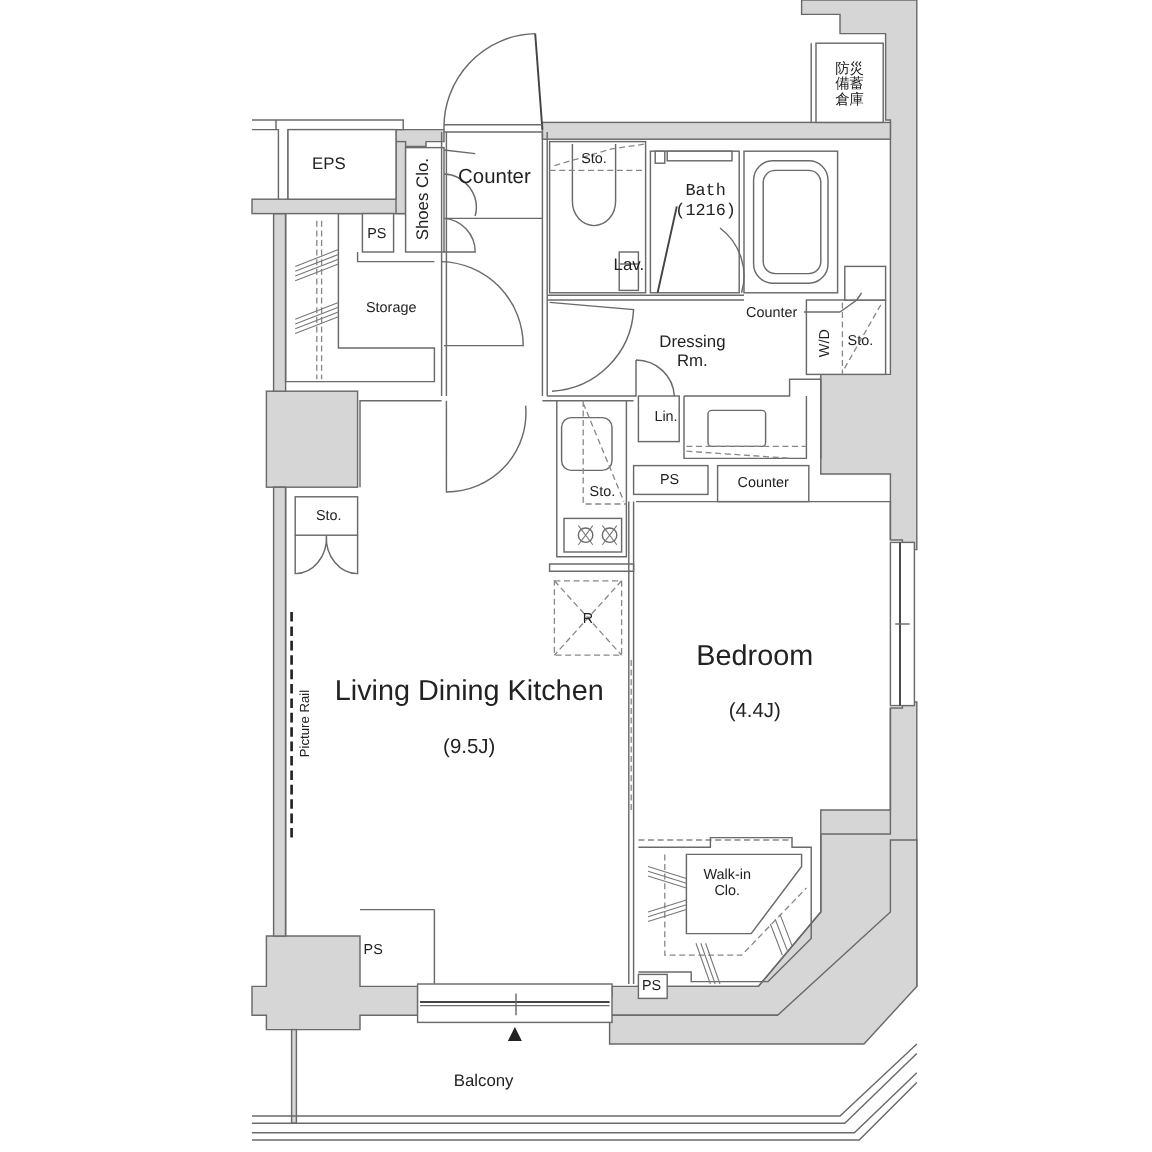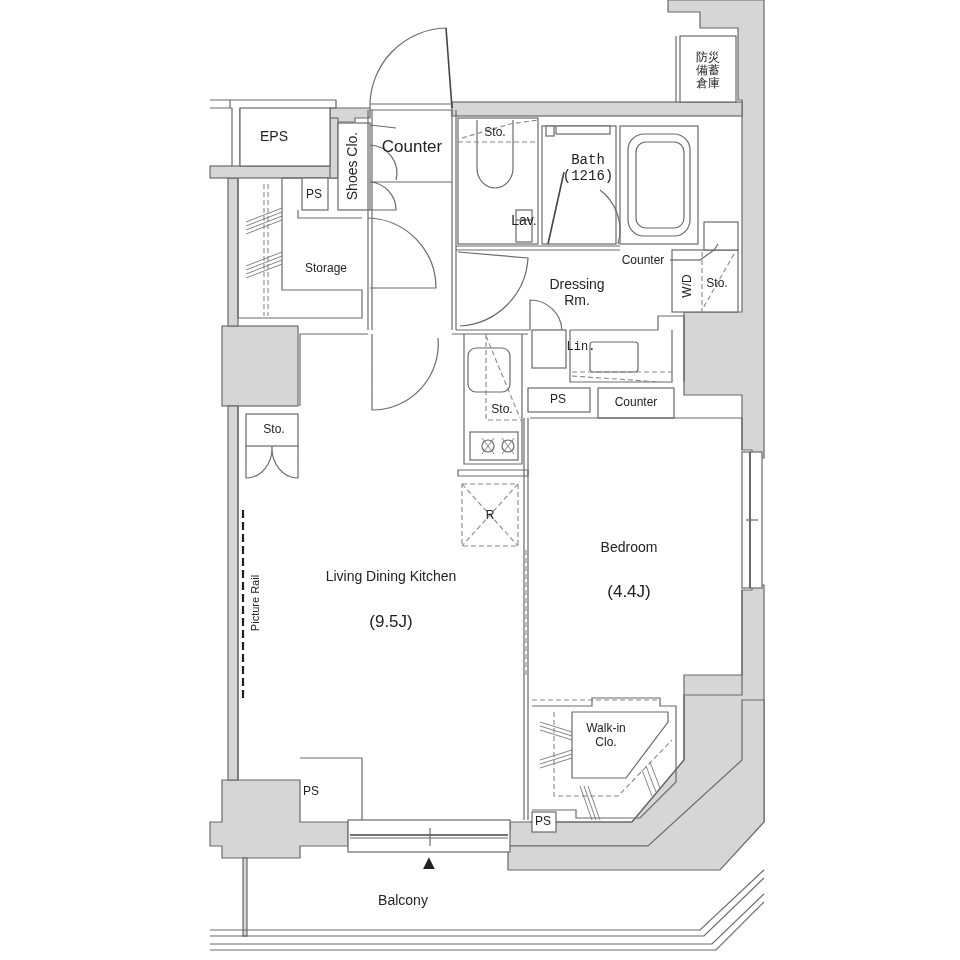--- a/index.html
+++ b/index.html
@@ -8,21 +8,21 @@
     .wall { fill: #d6d6d6; stroke: #6a6a6a; stroke-width: 1.2; }
     .ln { fill: none; stroke: #6a6a6a; stroke-width: 1.2; }
     .ln2 { fill: none; stroke: #444; stroke-width: 1.6; }
     .thin { fill: none; stroke: #777; stroke-width: 0.9; }
     .dash { fill: none; stroke: #888; stroke-width: 1.1; stroke-dasharray: 5 3; }
     .box { fill: #fff; stroke: #6a6a6a; stroke-width: 1.2; }
     .label { position: absolute; color: #222; white-space: nowrap; line-height: 1.15; text-align: center; transform: translate(-50%, -50%); }
     .sm { font-size: 12px; }
     .md { font-size: 14px; }
     .lg { font-size: 17px; }
-    .xl { font-size: 14px; }
+    .xl { font-size: 24px; }
     .vert { transform: translate(-50%, -50%) rotate(-90deg); }
     .jp { font-size: 12px; line-height: 13px; font-family: Liberation Serif, serif; }
   </style>
 </head>
 <body>
 
 <svg width="960" height="960" viewBox="0 0 960 960">
 
   <path class="wall" d="M668 0 L668 12 L700 12 L700 28 L738 28 L738 100 L742 100 L742 118 L742 312 L684 312 L684 395 L742 395 L742 450 L752 450 L752 458 L764 458 L764 0 Z"></path>
   <path class="wall" d="M742 590 L752 590 L752 585 L764 585 L764 822 L652 846 L348 846 L348 830 L510 830 L510 822 L632 822 L684 760 L684 675 L742 675 Z"></path>
@@ -154,35 +154,35 @@
 
 <div class="label md" style="left:274px;top:136px;">EPS</div>
 <div class="label sm jp" style="left:708px;top:70px;">
   <div>防災</div>
   <div>備蓄</div>
   <div>倉庫</div>
 </div>
 <div class="label lg" style="left:412px;top:147px;">Counter</div>
 <div class="label md vert" style="left:352px;top:166px;">Shoes Clo.</div>
 <div class="label sm" style="left:314px;top:195px;">PS</div>
-<div class="label sm" style="left:326px;top:257px;margin-top:12px;">Storage</div>
+<div class="label sm" style="left:326px;top:257px;">Storage</div>
 <div class="label sm" style="left:495px;top:133px;">Sto.</div>
 <div class="label md" style="left:492px;top:220px;margin-left:32px;">Lav.</div>
 <div class="label md" style="left:588px;top:168px;font-family:Liberation Mono, monospace;">
   <div>Bath</div>
   <div>(1216)</div>
 </div>
 <div class="label sm" style="left:643px;top:261px;">Counter</div>
 <div class="label sm vert" style="left:688px;top:286px;">W/D</div>
 <div class="label sm" style="left:717px;top:284px;">Sto.</div>
 <div class="label md" style="left:577px;top:292px;">
   <div>Dressing</div>
   <div>Rm.</div>
 </div>
-<div class="label sm" style="left:581px;top:348px;font-family:Liberation Mono, monospace;">Lin.</div>
+<div class="label sm" style="left:555px;top:348px;">Lin.</div>
 <div class="label sm" style="left:558px;top:400px;">PS</div>
 <div class="label sm" style="left:636px;top:403px;">Counter</div>
 <div class="label sm" style="left:502px;top:410px;">Sto.</div>
 <div class="label sm" style="left:490px;top:516px;">R</div>
 <div class="label sm" style="left:274px;top:430px;">Sto.</div>
 <div class="label xl" style="left:391px;top:576px;">Living Dining Kitchen</div>
 <div class="label lg" style="left:391px;top:622px;">(9.5J)</div>
 <div class="label sm vert" style="left:255px;top:603px;font-size:11px;">Picture Rail</div>
 <div class="label xl" style="left:629px;top:547px;">Bedroom</div>
 <div class="label lg" style="left:629px;top:592px;">(4.4J)</div>

